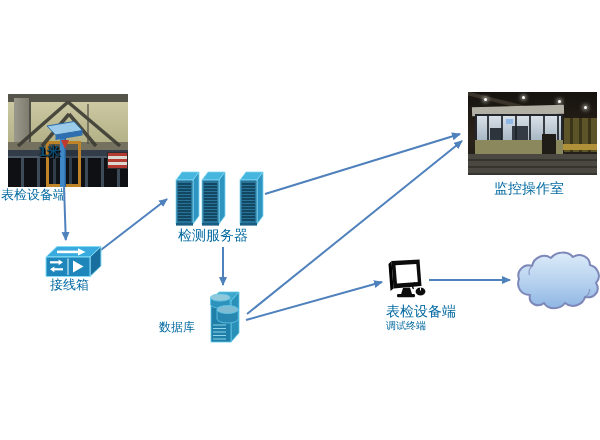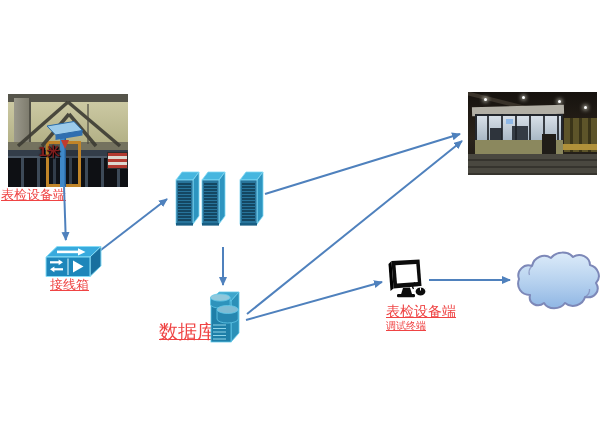--- a/index.html
+++ b/index.html
@@ -1,33 +1,33 @@
 <!DOCTYPE html>
 <html><head>
 <meta charset="utf-8">
 <style>
   html,body{margin:0;padding:0;background:#fff;}
   #stage{position:relative;width:600px;height:440px;background:#ffffff;overflow:hidden;
          font-family:"DejaVu Sans",sans-serif;}
-  .lbl{position:absolute;color:#ef4444;font-size:13px;line-height:1.15;white-space:nowrap;text-decoration:underline;}
+  .lbl{position:absolute;color:#0369a1;font-size:13px;line-height:1.15;white-space:nowrap;}
   
   #photoLeft{position:absolute;left:8px;top:94px;width:120px;height:93px;overflow:hidden;background:#b9b78c;}
   .pl-topband{position:absolute;left:0;top:0;width:120px;height:8px;background:#55544a;}
   .pl-wall{position:absolute;left:0;top:8px;width:120px;height:44px;background:linear-gradient(#ccc9a3,#b1af84);}
   .pl-column{position:absolute;left:6px;top:4px;width:15px;height:54px;background:linear-gradient(90deg,#9b998c,#7e7c6e);border-right:2px solid #535248;}
   .pl-rail{position:absolute;left:0;top:48px;width:120px;height:8px;background:#74725f;}
   .pl-lower{position:absolute;left:0;top:56px;width:120px;height:37px;background:#333d49;}
   .pl-grid{position:absolute;left:0;top:62px;width:120px;height:31px;border-top:2px solid #4d5a68;
            background:repeating-linear-gradient(90deg,#0e1014 0 13px,#3d4a58 13px 16px);}
   .pl-fence{position:absolute;left:38px;top:47px;width:35px;height:46px;border:3px solid #c08428;box-sizing:border-box;background:rgba(20,24,30,.25);}
   .pl-fencebar{position:absolute;left:52px;top:47px;width:3px;height:46px;background:#c08428;}
   .pl-redbox{position:absolute;left:99px;top:58px;width:19px;height:15px;border:1px solid #2c2c2c;
              background:repeating-linear-gradient(#b23a30 0 3px,#ddd8cf 3px 6px);}
   .pl-svg{position:absolute;left:0;top:0;}
-  .pl-dist{position:absolute;left:30px;top:49px;color:#7f1d1d;font-weight:bold;font-size:13px;
+  .pl-dist{position:absolute;left:30px;top:49px;color:#0c4a6e;font-weight:bold;font-size:13px;
            text-shadow:0 0 2px #000,1px 1px 1px #000;}
   
   #photoRight{position:absolute;left:468px;top:92px;width:129px;height:83px;overflow:hidden;
               background:linear-gradient(#16120e 0%,#2b241b 55%,#1b1814 100%);}
   .pr-beam{position:absolute;left:-6px;top:8px;width:80px;height:4px;background:#3a332a;transform:rotate(14deg);}
   .pr-roof{position:absolute;left:4px;top:14px;width:92px;height:9px;background:#b2afa5;transform:rotate(-1.5deg);}
   .pr-windows{position:absolute;left:7px;top:22px;width:88px;height:28px;box-sizing:border-box;border:2px solid #23272d;
               background:linear-gradient(#d8e0e8,#a9b8c5);}
   .pr-mullions{position:absolute;left:7px;top:22px;width:88px;height:28px;
                background:repeating-linear-gradient(90deg,transparent 0 12px,rgba(30,34,40,.85) 12px 14px);}
@@ -93,21 +93,23 @@
     <div class="pr-sil2"></div>
     <div class="pr-screen"></div>
     <div class="pr-mullions"></div>
     <div class="pr-wall"></div>
     <div class="pr-door"></div>
     <div class="pr-floor"></div>
   </div>
 
   <div class="lbl" style="left:1px;top:188px">表检设备端</div>
   <div class="lbl" style="left:50px;top:278px">接线箱</div>
-  <div class="lbl" style="left:159px;top:321px;font-size:19px">数据库</div>
+  <div class="lbl" style="left:178px;top:227px;font-size:14px">检测服务器</div>
+  <div class="lbl" style="left:159px;top:321px;font-size:12px">数据库</div>
+  <div class="lbl" style="left:494px;top:180px;font-size:14px">监控操作室</div>
   <div class="lbl" style="left:386px;top:303px;font-size:14px">表检设备端</div>
   <div class="lbl" style="left:386px;top:320px;font-size:10px">调试终端</div>
   <div id="cloudLabel">云端训练</div>
 
   <svg id="overlay" width="600" height="440">
     <defs>
       <marker id="ah" markerWidth="10" markerHeight="9" refX="8" refY="4" orient="auto" markerUnits="userSpaceOnUse">
         <path d="M0,0 L9,4 L0,8 Z" fill="#4f81bd"></path>
       </marker>
       <linearGradient id="cg" x1="0" y1="0" x2="0" y2="1">

